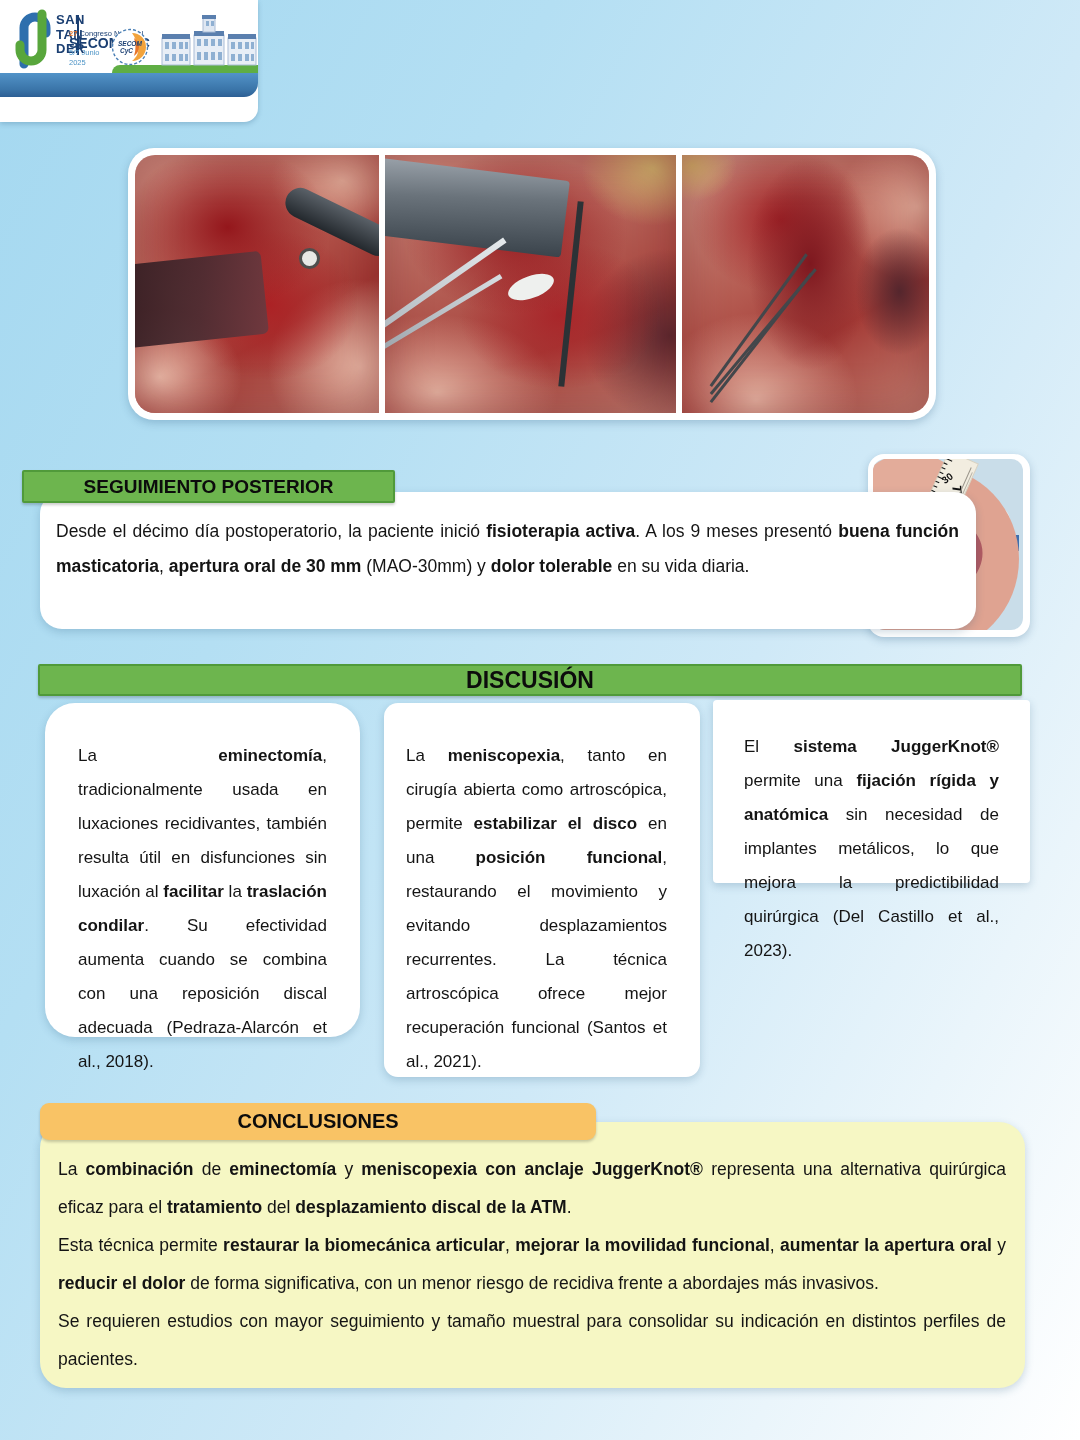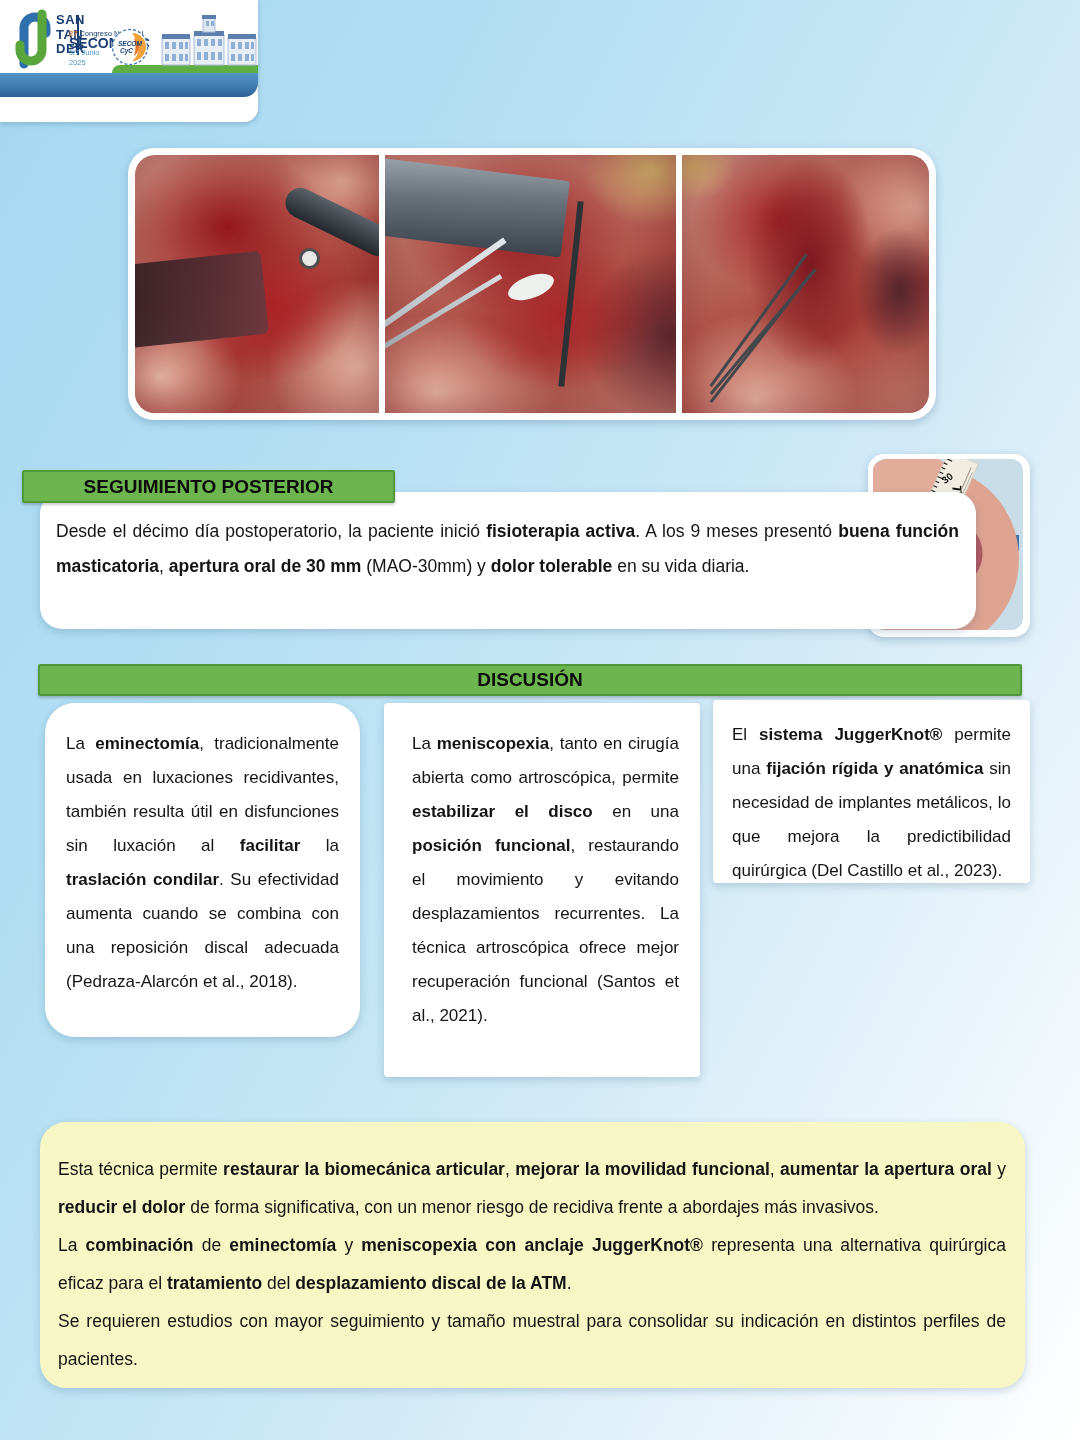--- a/index.html
+++ b/index.html
@@ -76,24 +76,24 @@
     font-weight:700;color:#0c0c0c;box-shadow:0 2px 3px rgba(0,0,0,.2);box-sizing:border-box;}
   .label-green{background:#6db54e;border:2px solid #509a3a;border-radius:2px;}
   .seg-label{left:22px;top:470px;width:373px;height:33px;font-size:19px;z-index:3;}
   .card{position:absolute;background:#ffffff;box-shadow:0 3px 8px rgba(30,80,120,.22);box-sizing:border-box;}
   .seg-card{left:40px;top:492px;width:936px;height:137px;border-radius:22px;padding:22px 17px 0 16px;z-index:2;}
   .seg-card p{margin:0;font-size:17.5px;line-height:35px;text-align:justify;}
   .followup-photo{position:absolute;left:868px;top:454px;width:162px;height:183px;border-radius:16px;
     background:#ffffff;box-shadow:0 3px 8px rgba(30,80,120,.25);padding:5px;box-sizing:border-box;}
   .followup-photo svg{border-radius:12px;display:block;}
 
-  .disc-bar{left:38px;top:664px;width:984px;height:32px;font-size:19px;}
-  .disc-card p,.hl-box p{margin:4px;font-size:17px;line-height:34px;text-align:justify;}
+  .disc-bar{left:38px;top:664px;width:984px;height:32px;font-size:23px;}
+  .disc-card p,.hl-box p{margin:16px;font-size:17px;line-height:34px;text-align:justify;}
   .disc-c1{left:45px;top:703px;width:315px;height:334px;border-radius:30px;padding:20px 17px 0 17px;}
-  .disc-c2{left:384px;top:703px;width:316px;height:374px;border-radius:4px;padding:20px 17px 0 24px;}
+  .disc-c2{left:384px;top:703px;width:316px;height:374px;border-radius:14px;padding:20px 17px 0 6px;}
   .disc-c3{left:713px;top:700px;width:317px;height:183px;border-radius:4px;padding:14px 15px 0 15px;}
   .hl-box{position:absolute;left:713px;top:899px;width:317px;height:152px;border-radius:16px;
     background:#a9da7d;box-shadow:0 3px 8px rgba(30,80,120,.22);padding:13px 15px 0 15px;box-sizing:border-box;}
 
   .conc-label{left:40px;top:1103px;width:556px;height:37px;font-size:20px;background:#f9c365;border-radius:9px;z-index:3;}
   .conc-card{left:40px;top:1122px;width:985px;height:266px;border-radius:26px;background:#f6f7c4;padding:28px 19px 0 18px;z-index:2;}
   .conc-card p{margin:0;font-size:17.5px;line-height:38px;text-align:justify;}
 </style>
 </head>
 <body>
@@ -232,19 +232,20 @@
   <div class="card disc-card disc-c1">
     <p><span>La </span><span class="b">eminectomía</span><span>, tradicionalmente usada en luxaciones recidivantes, también resulta útil en disfunciones sin luxación al </span><span class="b">facilitar</span><span> la </span><span class="b">traslación condilar</span><span>. Su efectividad aumenta cuando se combina con una reposición discal adecuada (Pedraza-Alarcón et al., 2018).</span></p>
   </div>
   <div class="card disc-card disc-c2">
     <p><span>La </span><span class="b">meniscopexia</span><span>, tanto en cirugía abierta como artroscópica, permite </span><span class="b">estabilizar el disco</span><span> en una </span><span class="b">posición funcional</span><span>, restaurando el movimiento y evitando desplazamientos recurrentes. La técnica artroscópica ofrece mejor recuperación funcional (Santos et al., 2021).</span></p>
   </div>
   <div class="card disc-card disc-c3">
     <p><span>El </span><span class="b">sistema JuggerKnot®</span><span> permite una </span><span class="b">fijación rígida y anatómica</span><span> sin necesidad de implantes metálicos, lo que mejora la predictibilidad quirúrgica (Del Castillo et al., 2023).</span></p>
   </div>
 
+  <div class="sec-label conc-label">CONCLUSIONES</div>
   <div class="card conc-card">
+    <p><span>La </span><span class="b">combinación</span><span> de </span><span class="b">eminectomía</span><span> y </span><span class="b">meniscopexia con anclaje JuggerKnot®</span><span> representa una alternativa quirúrgica eficaz para el </span><span class="b">tratamiento</span><span> del </span><span class="b">desplazamiento discal de la ATM</span><span>.</span></p>
     <p><span>Esta técnica permite </span><span class="b">restaurar la biomecánica articular</span><span>, </span><span class="b">mejorar la movilidad funcional</span><span>, </span><span class="b">aumentar la apertura oral</span><span> y </span><span class="b">reducir el dolor</span><span> de forma significativa, con un menor riesgo de recidiva frente a abordajes más invasivos.</span></p>
-    <p><span>La </span><span class="b">combinación</span><span> de </span><span class="b">eminectomía</span><span> y </span><span class="b">meniscopexia con anclaje JuggerKnot®</span><span> representa una alternativa quirúrgica eficaz para el </span><span class="b">tratamiento</span><span> del </span><span class="b">desplazamiento discal de la ATM</span><span>.</span></p>
     <p><span>Se requieren estudios con mayor seguimiento y tamaño muestral para consolidar su indicación en distintos perfiles de pacientes.</span></p>
   </div>
 
 </div>
 
 </body></html>

